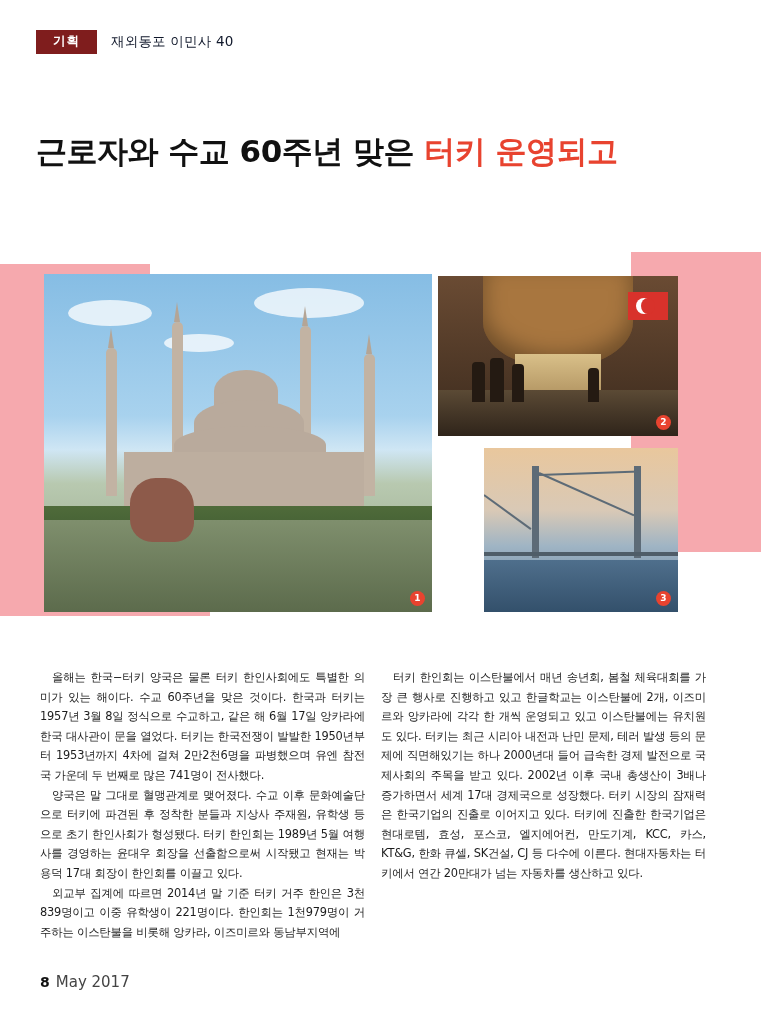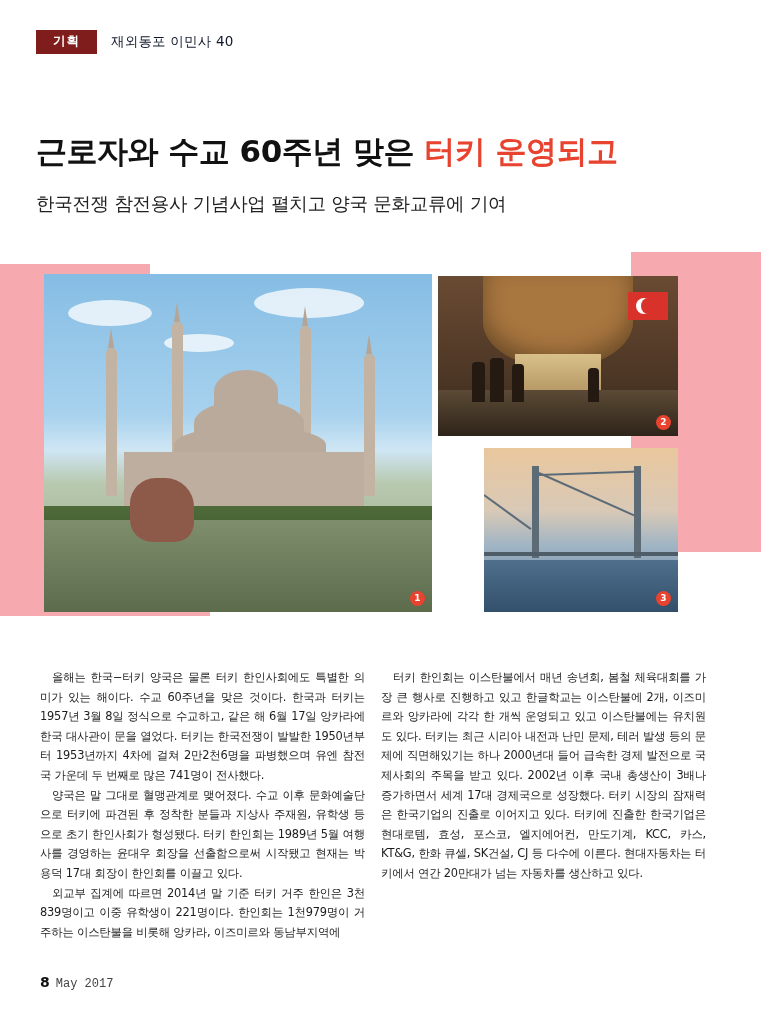--- a/index.html
+++ b/index.html
@@ -236,33 +236,32 @@
   
   .footer {
     position: absolute;
     left: 40px;
     bottom: 26px;
     display: flex;
     align-items: baseline;
     gap: 6px;
   }
   .footer .pagenum { font-size: 14px; font-weight: bold; color: #111111; }
-  .footer .issue { font-size: 12px; color: #444444; font-family: Liberation Mono, monospace; }
+  .footer .issue { font-size: 15px; color: #444444; }
 </style>
 </head>
 <body>
 
 <div class="kicker-row">
   <span class="kicker-badge">기획</span>
   <span class="kicker-text">재외동포 이민사 40</span>
 </div>
 
 <div class="title-block">
   <h1 class="headline"><span>근로자와 수교 60주년 맞은 </span><span class="accent">터키 운영되고</span></h1>
-  <div class="subhead">한국전쟁 참전용사 기념사업 펼치고 양국 문화교류에 기여</div>
 </div>
 
 <div class="collage">
   <div class="pink-left"></div>
   <div class="pink-notch"></div>
   <div class="pink-right"></div>
 
   <div class="photo photo-mosque">
     <div class="mosque-art">
       <div class="cloud" style="left:24px; top:26px; width:84px; height:26px;"></div>

